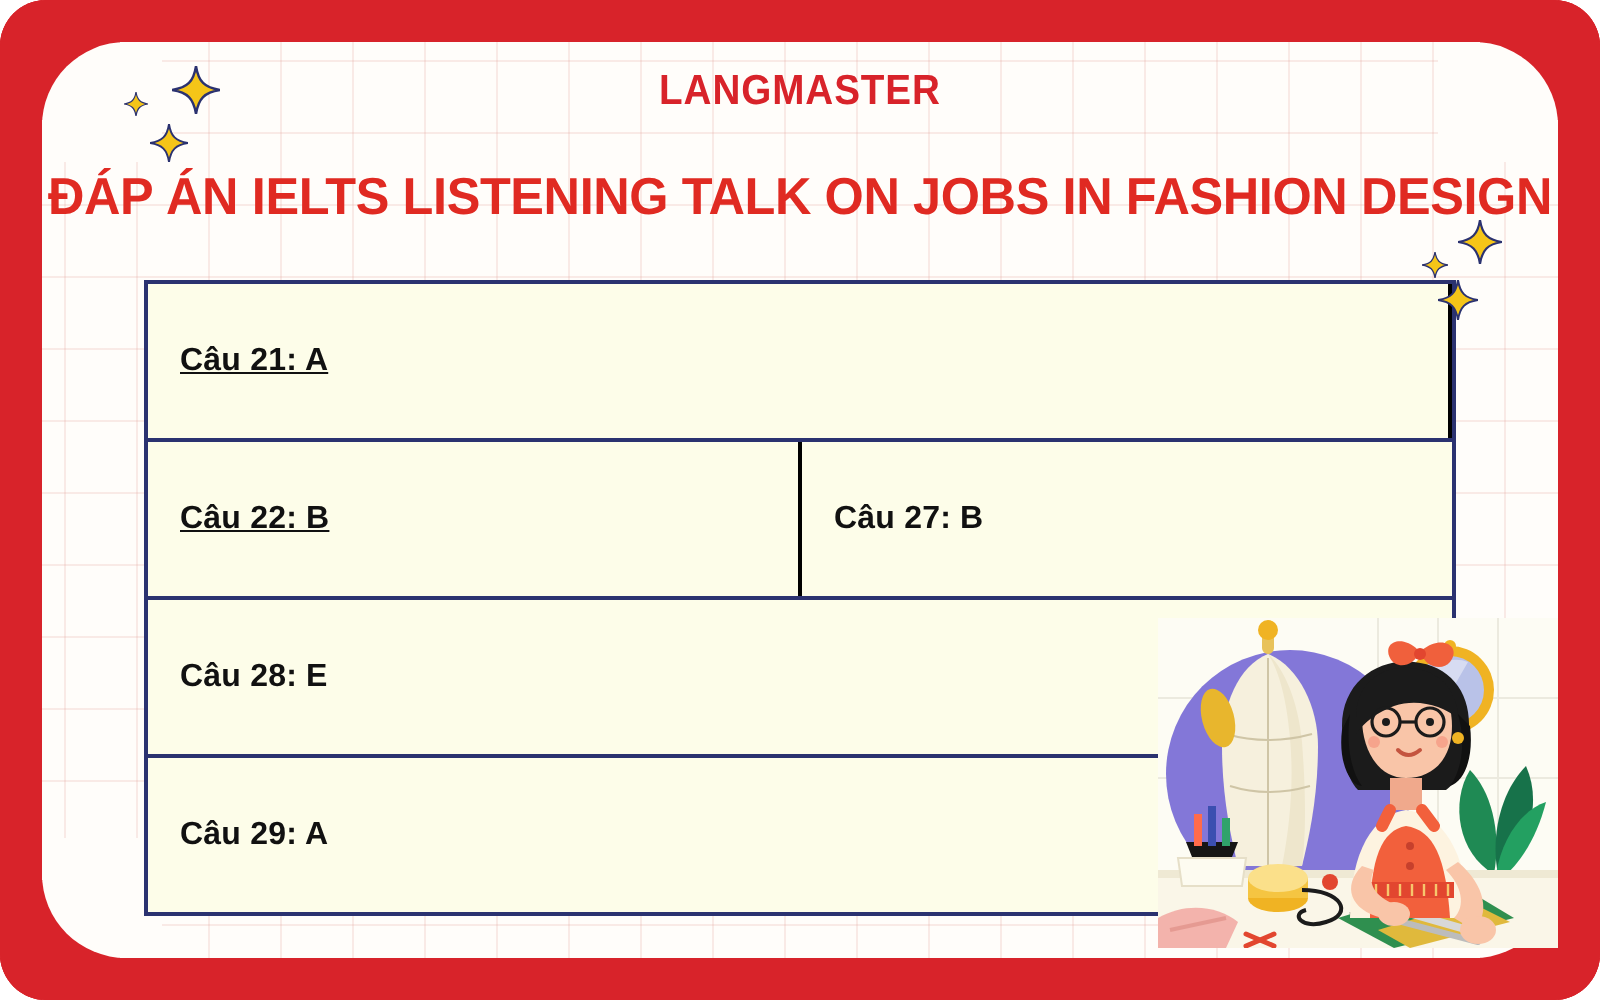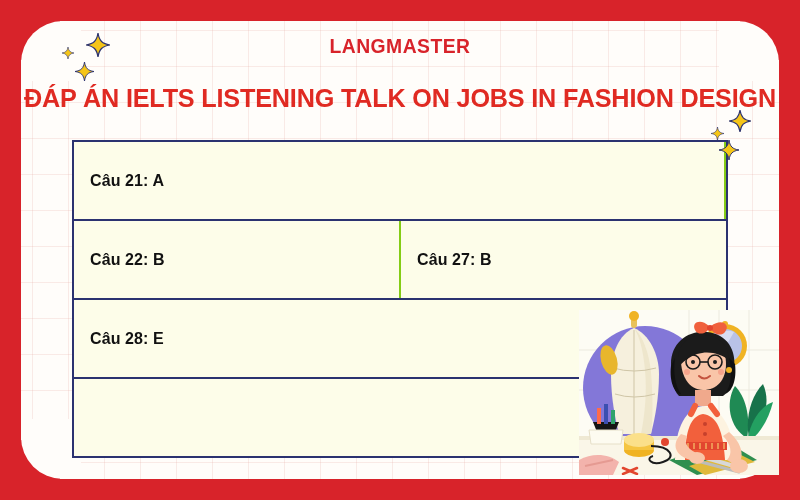--- a/index.html
+++ b/index.html
@@ -4,20 +4,21 @@
 <style>
   html,body{margin:0;padding:0;}
   body{
     width:800px;height:500px;overflow:hidden;
     font-family:"Liberation Sans", sans-serif;
     background:#ffffff;
   }
   #poster{
     position:relative;width:800px;height:500px;overflow:hidden;
     background:#fffdf8;
+    border-radius:23px;
   }
   
   .grid-bg{
     position:absolute;inset:0;
     background-color:#fffdfa;
     background-image:
       linear-gradient(to right, rgba(226,160,150,0.20) 1px, transparent 1px),
       linear-gradient(to bottom, rgba(226,160,150,0.20) 1px, transparent 1px);
     background-size:36px 36px;
     background-position:-4px -6px;
@@ -66,21 +67,21 @@
   }
   .row{display:flex;flex:1;border-bottom:2px solid #2b3270;}
   .row:last-child{border-bottom:none;}
   .cell{
     flex:1;display:flex;align-items:center;
     padding-left:16px;
     font-size:16px;font-weight:bold;color:#111111;
     letter-spacing:0.1px;
     box-sizing:border-box;
   }
-  .cell.left{border-right:2px solid #84cc16;}
+  .cell.left{border-right:2px solid #000000;text-decoration:underline;}
 
   
   .spark{position:absolute;z-index:6;}
   
   .illus{position:absolute;right:21px;bottom:21px;z-index:5;}
 </style>
 </head>
 <body>
 
 <div id="poster">
@@ -113,20 +114,21 @@
       <div class="cell left">Câu 21: A</div>
     </div>
     <div class="row">
       <div class="cell left">Câu 22: B</div>
       <div class="cell right">Câu 27: B</div>
     </div>
     <div class="row">
       <div class="cell right">Câu 28: E</div>
     </div>
     <div class="row">
+      <div class="cell right">Câu 29: A</div>
     </div>
   </div>
 
   <div id="sparkle-layer">
       <div class="spark" style="left: 62px; top: 45px;"><svg width="12" height="12" viewBox="0 0 40 40">
           <path d="M20 0 C22 13 27 18 40 20 C27 22 22 27 20 40 C18 27 13 22 0 20 C13 18 18 13 20 0 Z" fill="#f5c518" stroke="#2b3270" stroke-width="2" stroke-linejoin="round"></path>
         </svg></div>
       <div class="spark" style="left: 86px; top: 33px;"><svg width="24" height="24" viewBox="0 0 40 40">
           <path d="M20 0 C22 13 27 18 40 20 C27 22 22 27 20 40 C18 27 13 22 0 20 C13 18 18 13 20 0 Z" fill="#f5c518" stroke="#2b3270" stroke-width="2" stroke-linejoin="round"></path>
         </svg></div>

